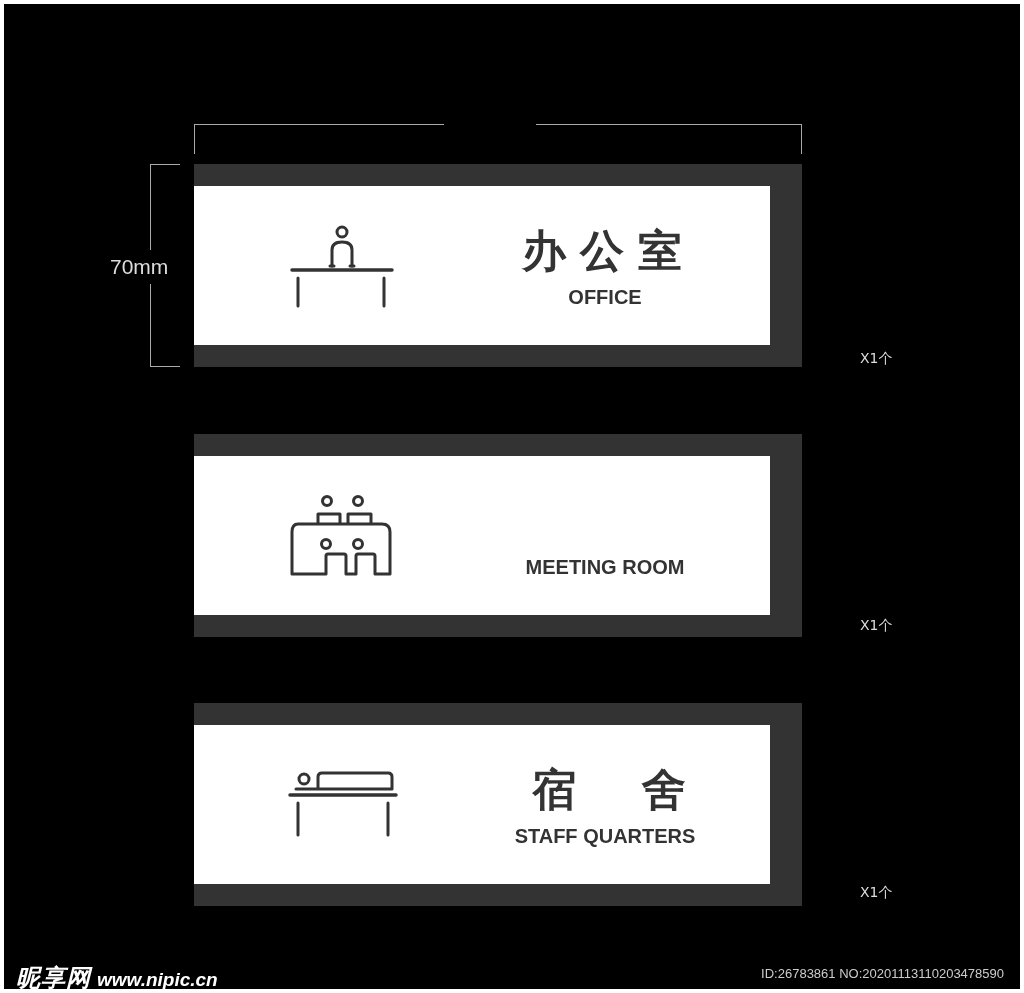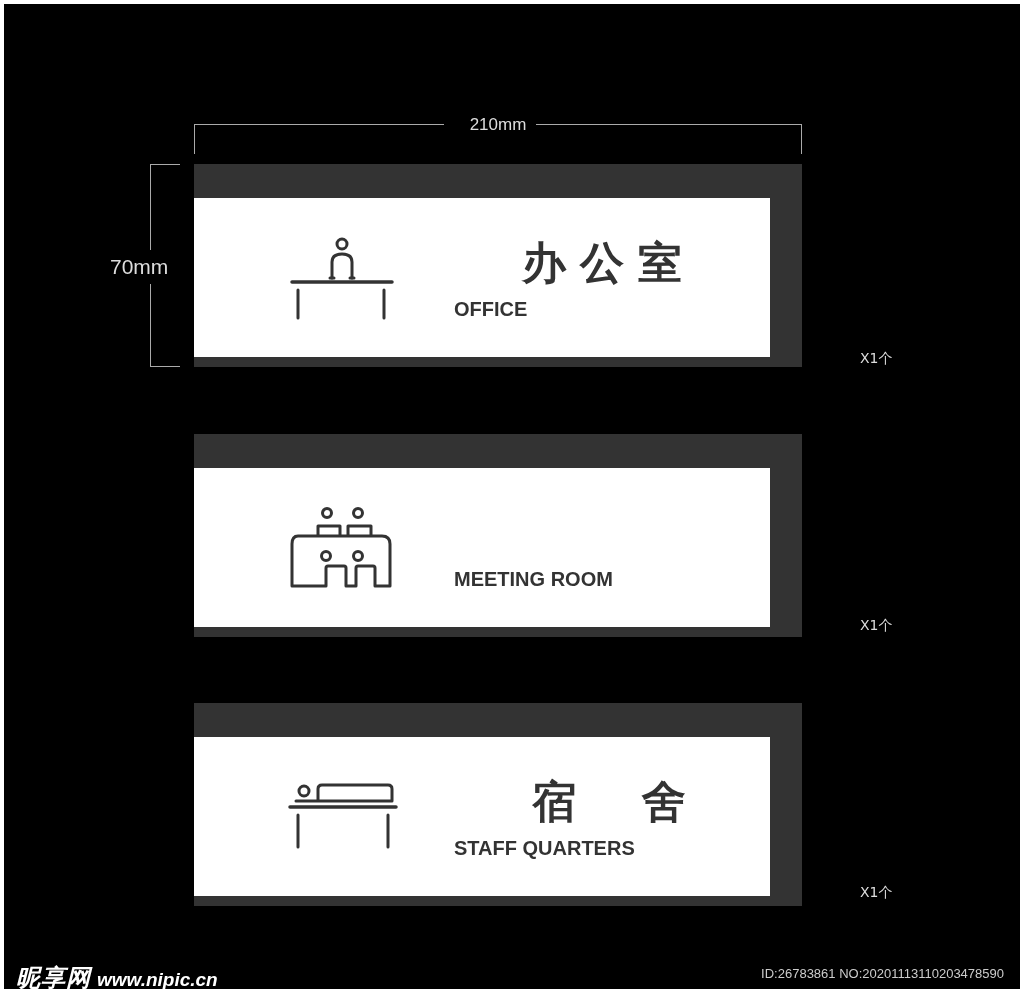--- a/index.html
+++ b/index.html
@@ -8,42 +8,41 @@
   .canvas { position:absolute; left:4px; top:4px; width:1016px; height:985px; background:#000; }
   .dim-h { position:absolute; left:194px; top:124px; width:608px; height:30px; }
   .dim-h .line { position:absolute; top:0; height:1px; background:#aaa; }
   .dim-h .tick { position:absolute; top:0; width:1px; height:30px; background:#aaa; }
   .dim-h .label { position:absolute; left:0; width:100%; top:-9px; text-align:center; color:#ddd; font-size:17px; }
   .dim-v { position:absolute; left:150px; top:164px; width:32px; height:203px; }
   .dim-v .line { position:absolute; left:0; width:1px; background:#aaa; }
   .dim-v .tick { position:absolute; left:0; height:1px; width:30px; background:#aaa; }
   .dim-v .label { position:absolute; left:-40px; top:91px; color:#ddd; font-size:21px; }
   .sign { position:absolute; left:194px; width:608px; height:203px; background:#333; }
-  .sign .face { position:absolute; left:0; top:22px; width:576px; height:159px; background:#fff;margin-top:12px; }
+  .sign .face { position:absolute; left:0; top:22px; width:576px; height:159px; background:#fff; }
   .sign .icon { position:absolute; }
   .sign .cn { position:absolute; left:290px; width:250px; top:36px; text-align:center; color:#333;
               font-family:"DejaVu Sans", sans-serif; font-weight:bold; font-size:44px; letter-spacing:14px; }
-  .sign .en { position:absolute; left:260px; width:302px; top:100px; color:#333;
+  .sign .en { position:absolute; left:260px; width:302px; top:100px; text-align:center; color:#333;
               font-weight:bold; font-size:20px; }
   .qty { position:absolute; left:860px; color:#ddd; font-size:14px; font-family:"DejaVu Sans", sans-serif; }
   .wm-left { position:absolute; left:16px; top:962px; color:#fff; font-weight:bold; font-style:italic; font-size:19px; }
   .wm-left .cn { font-family:"DejaVu Sans", sans-serif; font-size:24px; letter-spacing:1px; margin-right:6px; }
   .wm-right { position:absolute; right:20px; top:966px; color:#ccc; font-size:13px; }
 </style>
 </head>
 <body>
 
 <div class="canvas"></div>
 
 <div class="dim-h">
   <div class="tick" style="left:0"></div>
   <div class="line" style="left:0;width:250px"></div>
   <div class="line" style="left:342px;width:266px"></div>
   <div class="tick" style="left:607px"></div>
-  <div class="label">210mm</div>
 </div>
 
 <div class="dim-v">
   <div class="tick" style="top:0"></div>
   <div class="line" style="top:0;height:86px"></div>
   <div class="line" style="top:120px;height:83px"></div>
   <div class="tick" style="top:202px"></div>
   <div class="label">70mm</div>
 </div>
 

